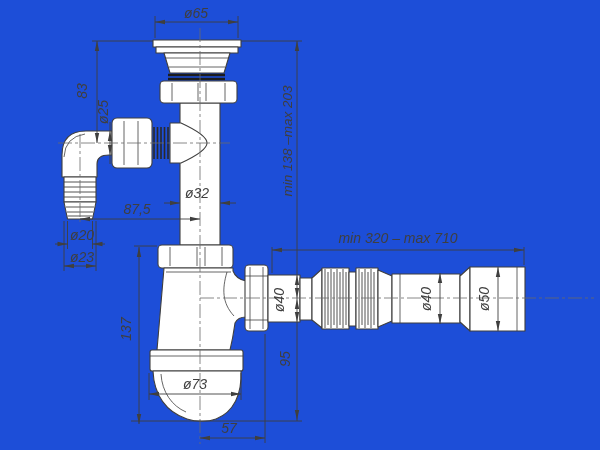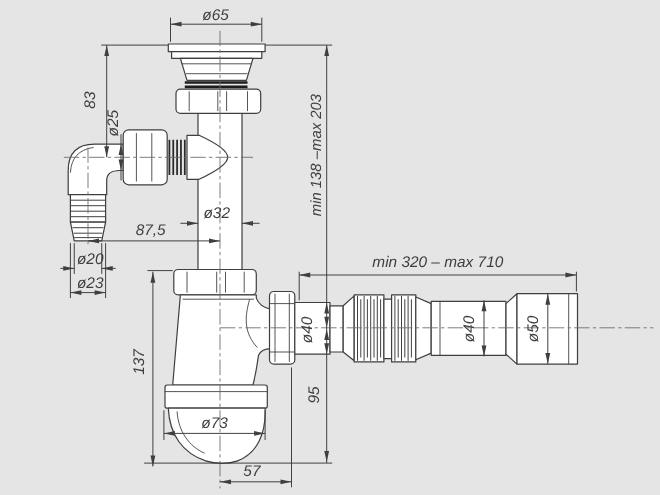--- a/index.html
+++ b/index.html
@@ -1,16 +1,16 @@
 <!DOCTYPE html>
 <html><head>
 <meta charset="utf-8">
 <style>
   html,body{margin:0;padding:0;background:#fff;}
-  .stage{position:relative;width:600px;height:450px;background:#e5e5e5;overflow:hidden;}
+  .stage{position:relative;width:600px;height:450px;background:#1d4ed8;overflow:hidden;}
   svg{display:block;}
   .part{fill:#ffffff;stroke:#3f3f3f;stroke-width:1.1;stroke-linejoin:round;}
   .thin{fill:none;stroke:#3f3f3f;stroke-width:0.8;}
   .dark{fill:none;stroke:#1c1c1c;stroke-width:2.4;}
   .thread{fill:none;stroke:#2a2a2a;stroke-width:1.6;}
   .corr{fill:none;stroke:#3f3f3f;stroke-width:0.9;}
   .dim{fill:none;stroke:#3f3f3f;stroke-width:0.9;}
   .arr{fill:#3f3f3f;stroke:none;}
   .cl{fill:none;stroke:#6b6b6b;stroke-width:0.8;stroke-dasharray:14 3 3 3;}
   text.dimtxt{font-family:"Liberation Sans",sans-serif;font-style:italic;font-size:14px;fill:#3f3f3f;}

